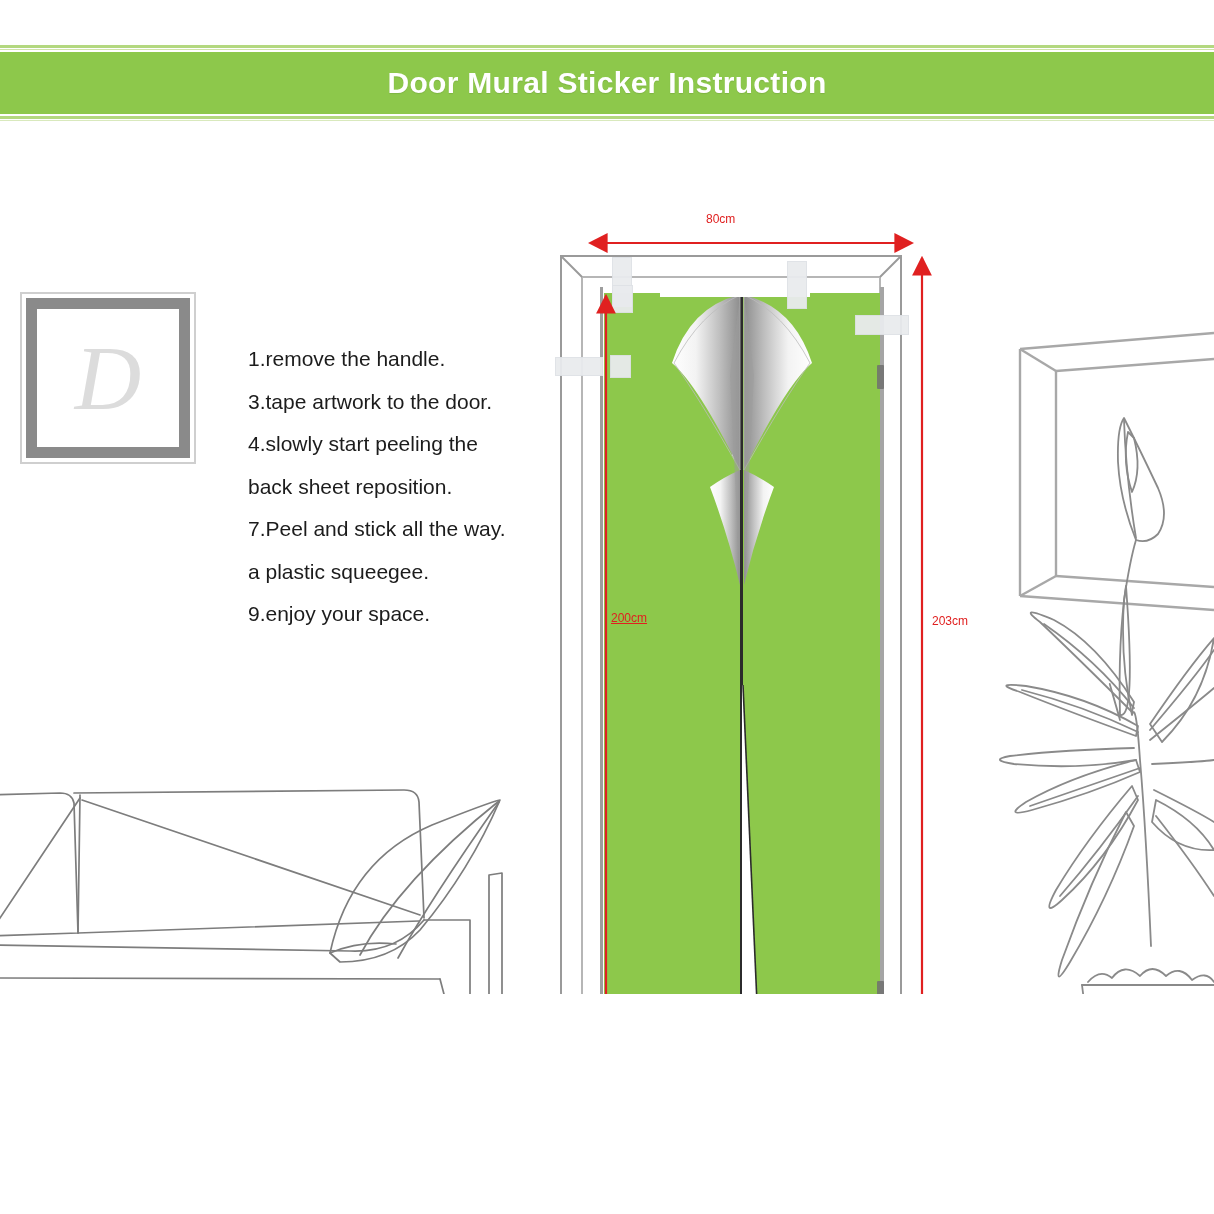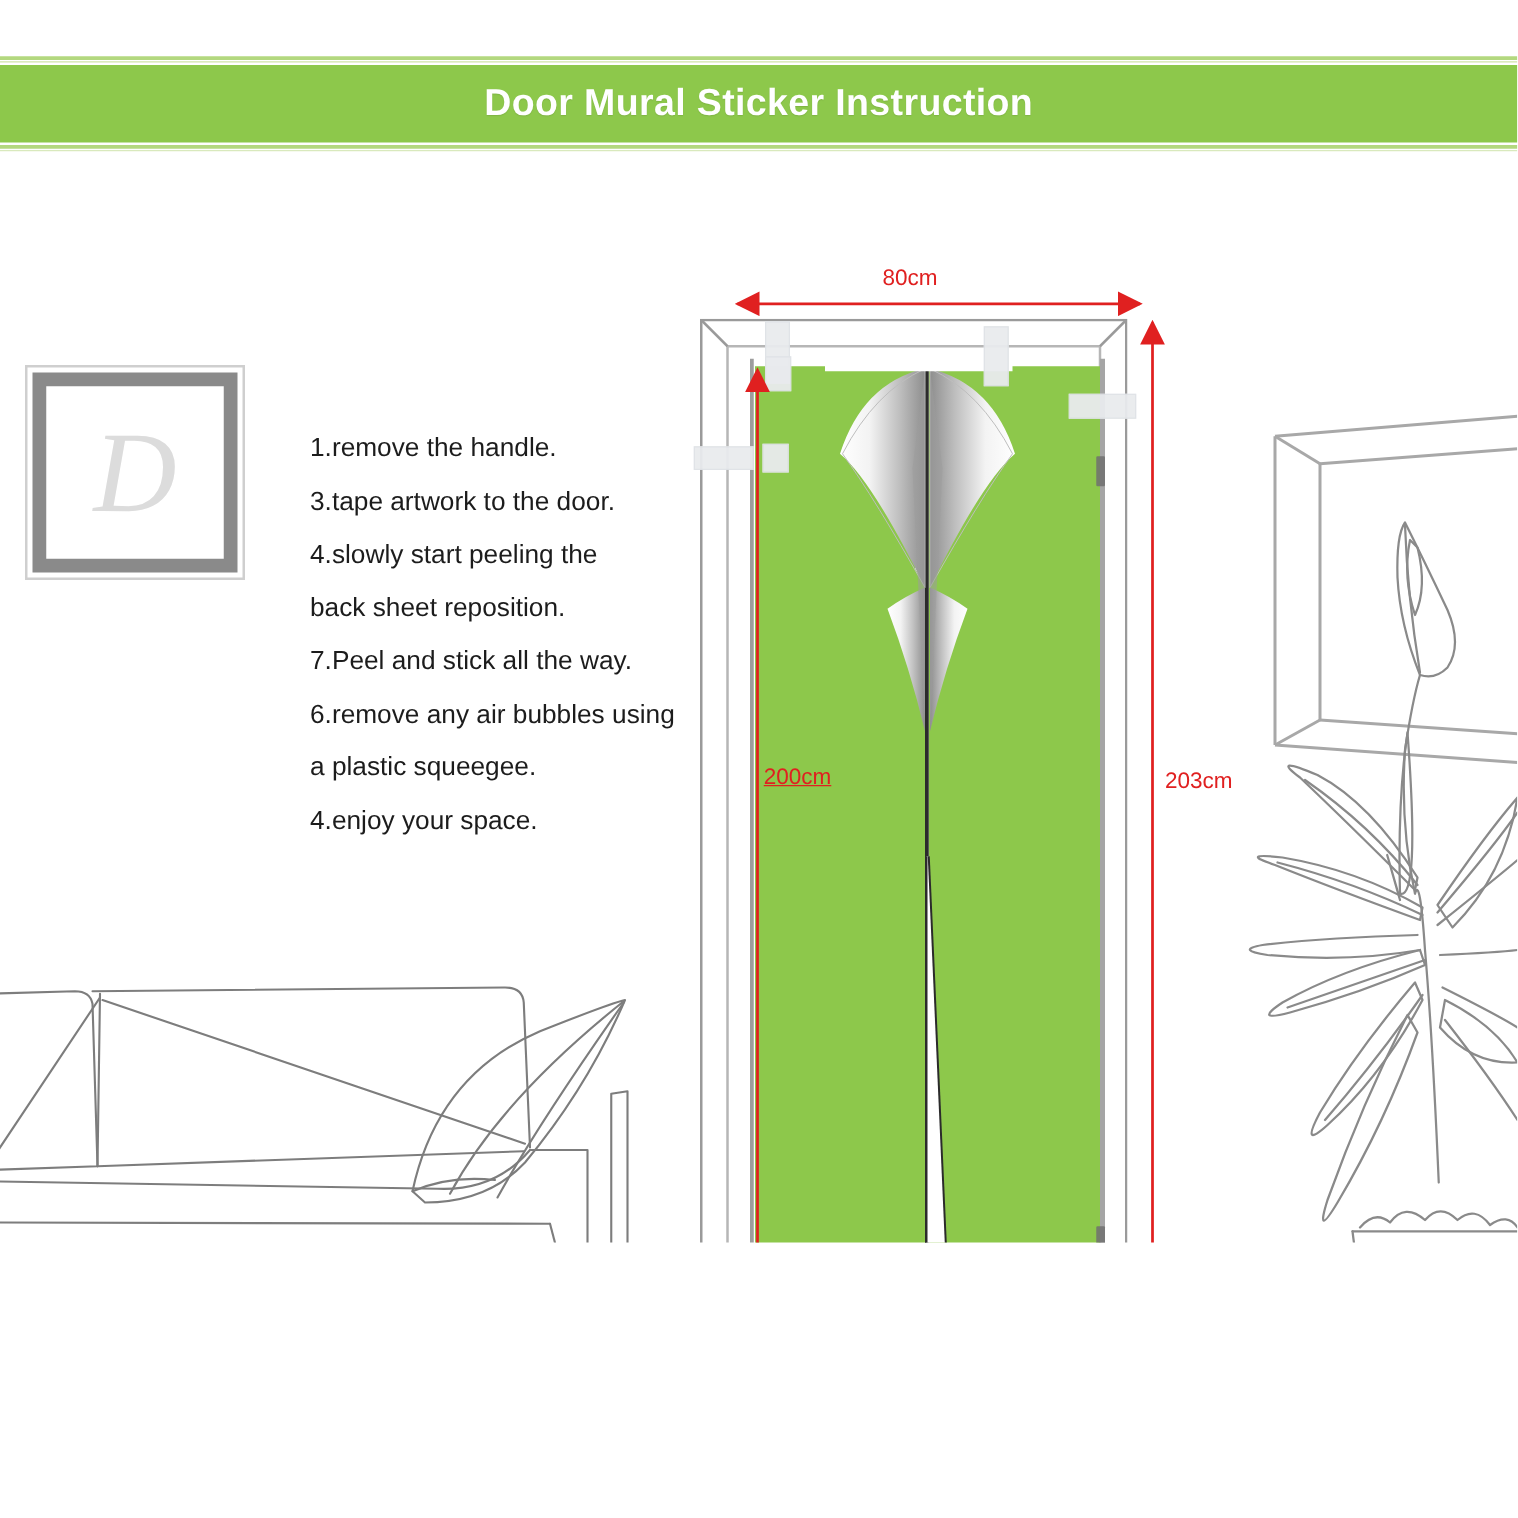--- a/index.html
+++ b/index.html
@@ -67,21 +67,21 @@
   .leaf-edge-l{position:absolute;left:40px;top:32px;width:3px;height:790px;background:#9d9d9d;}
   .leaf-edge-r{position:absolute;left:320px;top:32px;width:4px;height:790px;background:#a5a5a5;}
 
   
   .hinge{position:absolute;width:7px;height:24px;background:#707070;border-radius:1px;opacity:.85;}
 
   
   .tape{position:absolute;background:#e9ebee;border:1px solid #dfe2e6;opacity:.95;}
 
   
-  .dim{position:absolute;color:#e02020;font-size:18px;white-space:nowrap;
+  .dim{position:absolute;color:#e02020;font-size:12px;white-space:nowrap;
        font-family:"Liberation Sans", sans-serif;}
 </style>
 </head>
 <body>
 
 <div class="page">
 
   <div class="hdr-rule-top"></div>
   <div class="hdr-rule-top2"></div>
   <div class="banner">
@@ -95,23 +95,22 @@
     <div class="mid"></div>
     <div class="letter">D</div>
   </div>
 
   <div class="steps">
     <div class="step">1.remove the handle.</div>
     <div class="step">3.tape artwork to the door.</div>
     <div class="step">4.slowly start peeling the</div>
     <div class="step">back sheet reposition.</div>
     <div class="step">7.Peel and stick all the way.</div>
-    <div class="step">6.remove any air bubbles using</div>
     <div class="step">a plastic squeegee.</div>
-    <div class="step">4.enjoy your space.</div>
+    <div class="step">9.enjoy your space.</div>
   </div>
 
   <div class="floor"></div>
 
   <svg class="svg-layer" viewBox="0 0 1214 1214">
     <g stroke="#a8a8a8" stroke-width="2.4" fill="none" stroke-linejoin="round">
       <path d="M1020 349 L1214 333"></path>
       <path d="M1020 349 L1020 596"></path>
       <path d="M1020 596 L1214 610"></path>
       <path d="M1056 371 L1214 359"></path>

